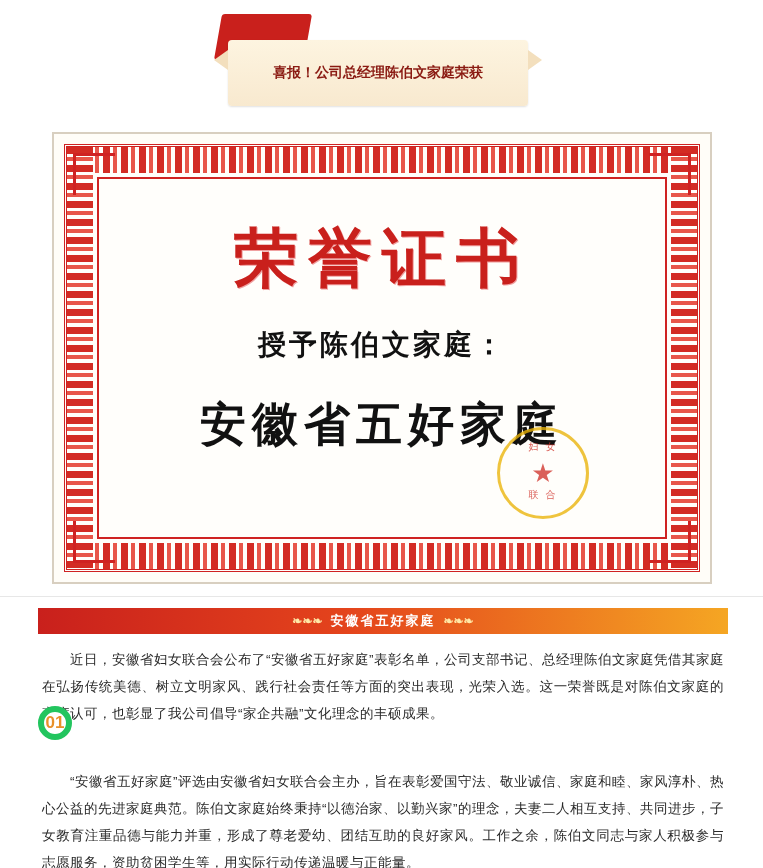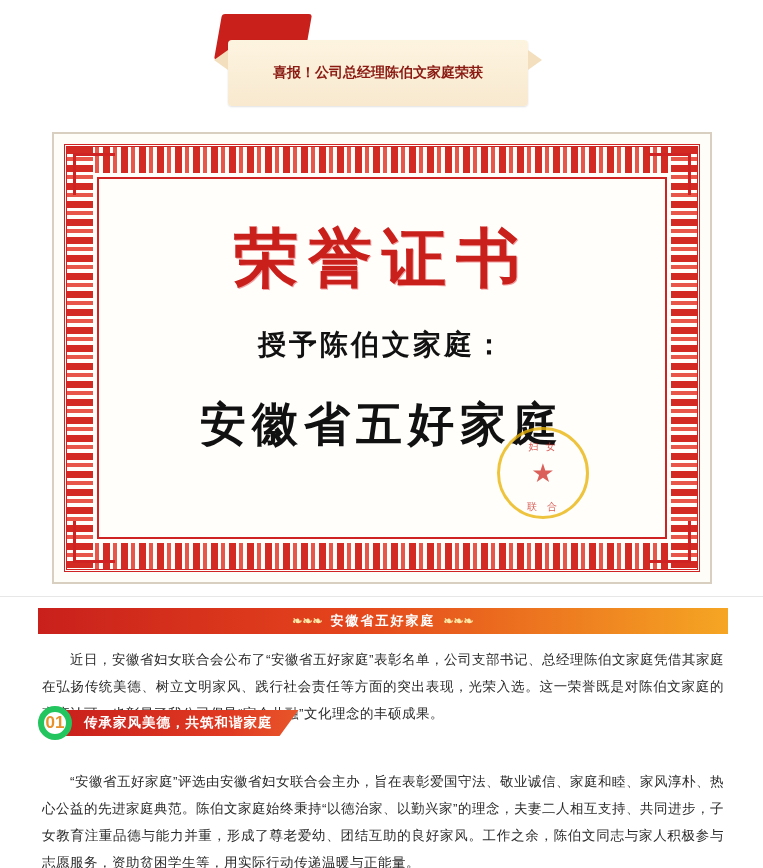--- a/index.html
+++ b/index.html
@@ -220,21 +220,21 @@
   }
   .seal-text-top, .seal-text-bottom {
     position: absolute;
     left: 0; width: 100%;
     text-align: center;
     color: #d0342c;
     font-size: 10px;
     letter-spacing: 2px;
   }
   .seal-text-top { top: 10px; }
-  .seal-text-bottom { bottom: 2px; font-family: Liberation Mono, monospace; }
+  .seal-text-bottom { bottom: 14px; }
 
   
   .section-bar {
     position: absolute;
     left: 38px;
     top: 608px;
     width: 690px;
     height: 26px;
     background: linear-gradient(90deg, #c9201c 0%, #e4441c 45%, #f5a623 100%);
     display: flex;
@@ -355,20 +355,19 @@
     <span>安徽省五好家庭</span>
     <span class="wheat">❧❧❧</span>
   </div>
 
   <div class="para p1">
     <span class="indent"></span><span>近日，安徽省妇女联合会公布了“安徽省五好家庭”表彰名单，公司支部书记、总经理陈伯文家庭凭借其家庭在弘扬传统美德、树立文明家风、践行社会责任等方面的突出表现，光荣入选。这一荣誉既是对陈伯文家庭的高度认可，也彰显了我公司倡导“家企共融”文化理念的丰硕成果。</span>
   </div>
 
   <div class="num-heading">
     <div class="num-badge">01</div>
-    <div class="num-label">传承家风美德，共筑和谐家庭</div>
   </div>
 
   <div class="para p2">
     <span class="indent"></span><span>“安徽省五好家庭”评选由安徽省妇女联合会主办，旨在表彰爱国守法、敬业诚信、家庭和睦、家风淳朴、热心公益的先进家庭典范。陈伯文家庭始终秉持“以德治家、以勤兴家”的理念，夫妻二人相互支持、共同进步，子女教育注重品德与能力并重，形成了尊老爱幼、团结互助的良好家风。工作之余，陈伯文同志与家人积极参与志愿服务，资助贫困学生等，用实际行动传递温暖与正能量。</span>
   </div>
 
 </div>
 
 </body></html>

